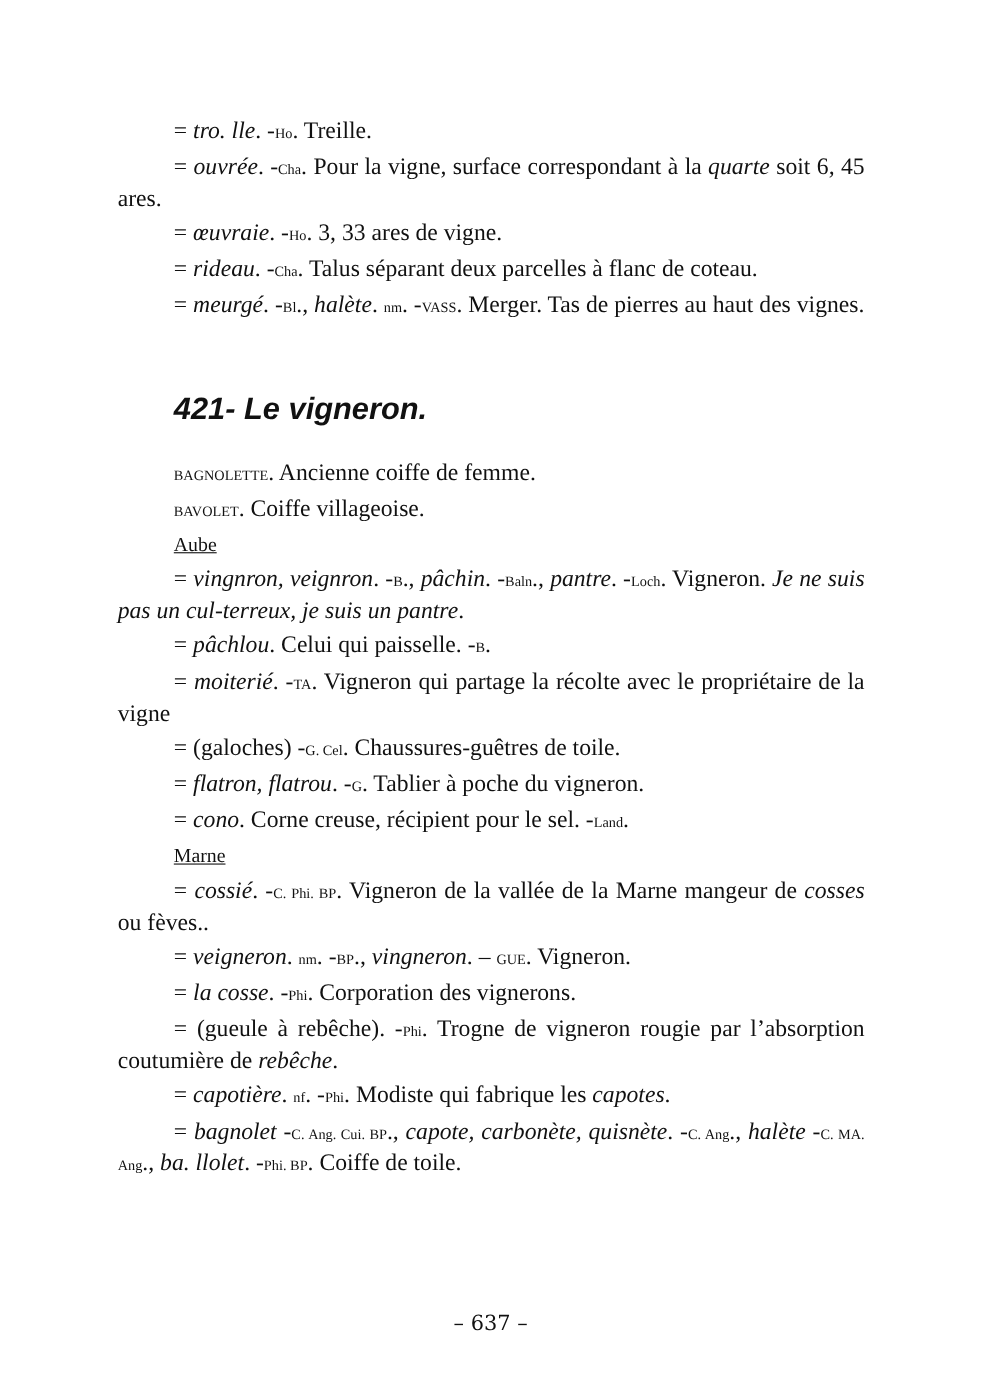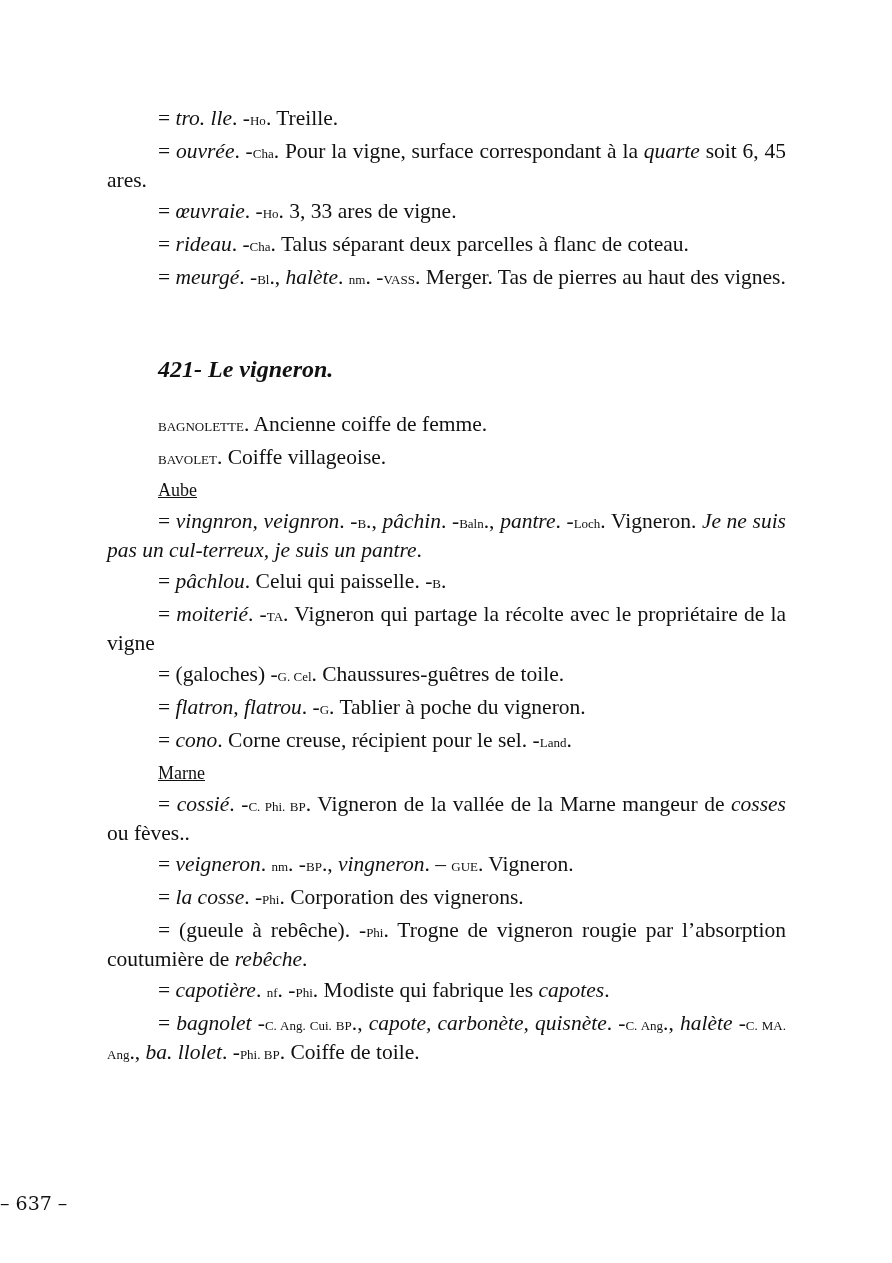--- a/index.html
+++ b/index.html
@@ -11,26 +11,26 @@
   .page { position: absolute; left: 107px; top: 105px; width: 679px; }
   .p {
     font-size: 21.5px; line-height: 27px; margin: 0 0 4px 0;
     text-align: justify; text-align-last: left;
   }
   .ind { text-indent: 51px; }
   .noind { padding-left: 51px; }
   .sm { font-size: 13px; }
   i { font-style: italic; }
   .heading {
-    font-family: Liberation Serif, serif; font-weight: bold; font-style: italic;
-    font-size: 24px; margin: 63px 0 28px 51px;
+    font-family: Liberation Sans, sans-serif; font-weight: bold; font-style: italic;
+    font-size: 28px; margin: 63px 0 28px 51px;
   }
   .region { text-decoration: underline; padding-left: 51px; font-size: 18px; line-height: 27px; margin: 0 0 4px 0; }
   .pagenum {
-    position: absolute; left: 0; width: 892px; top: 1192px; 
+    position: absolute; left: 0; width: 892px; top: 1192px; text-align: center;
     font-family: "DejaVu Serif", serif; font-size: 19px;
   }
 </style>
 </head>
 <body>
 
 <div class="page">
   <div id="top-entries">
       <p class="p ind">= <i>tro. lle</i>. -<span class="sm">Ho</span>. Treille.</p>
       <p class="p ind">= <i>ouvrée</i>. -<span class="sm">Cha</span>. Pour la vigne, surface correspondant à la <i>quarte</i> soit 6, 45 ares.</p>

